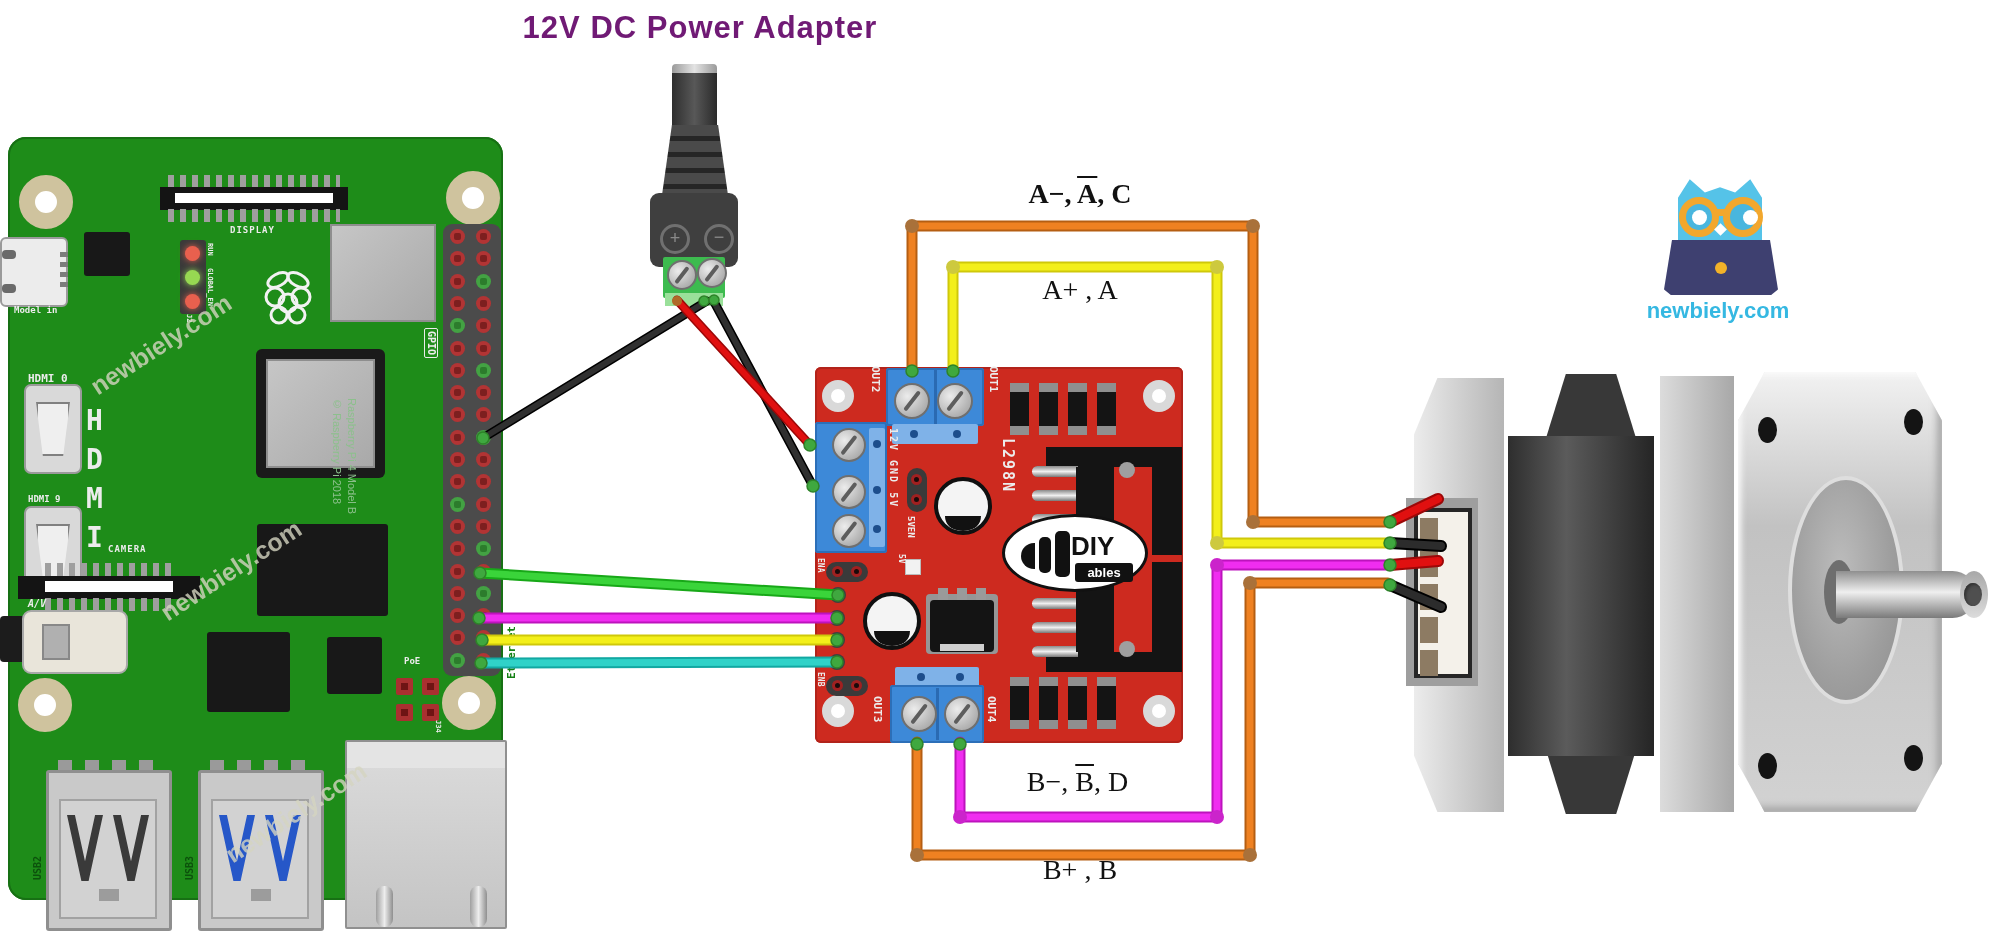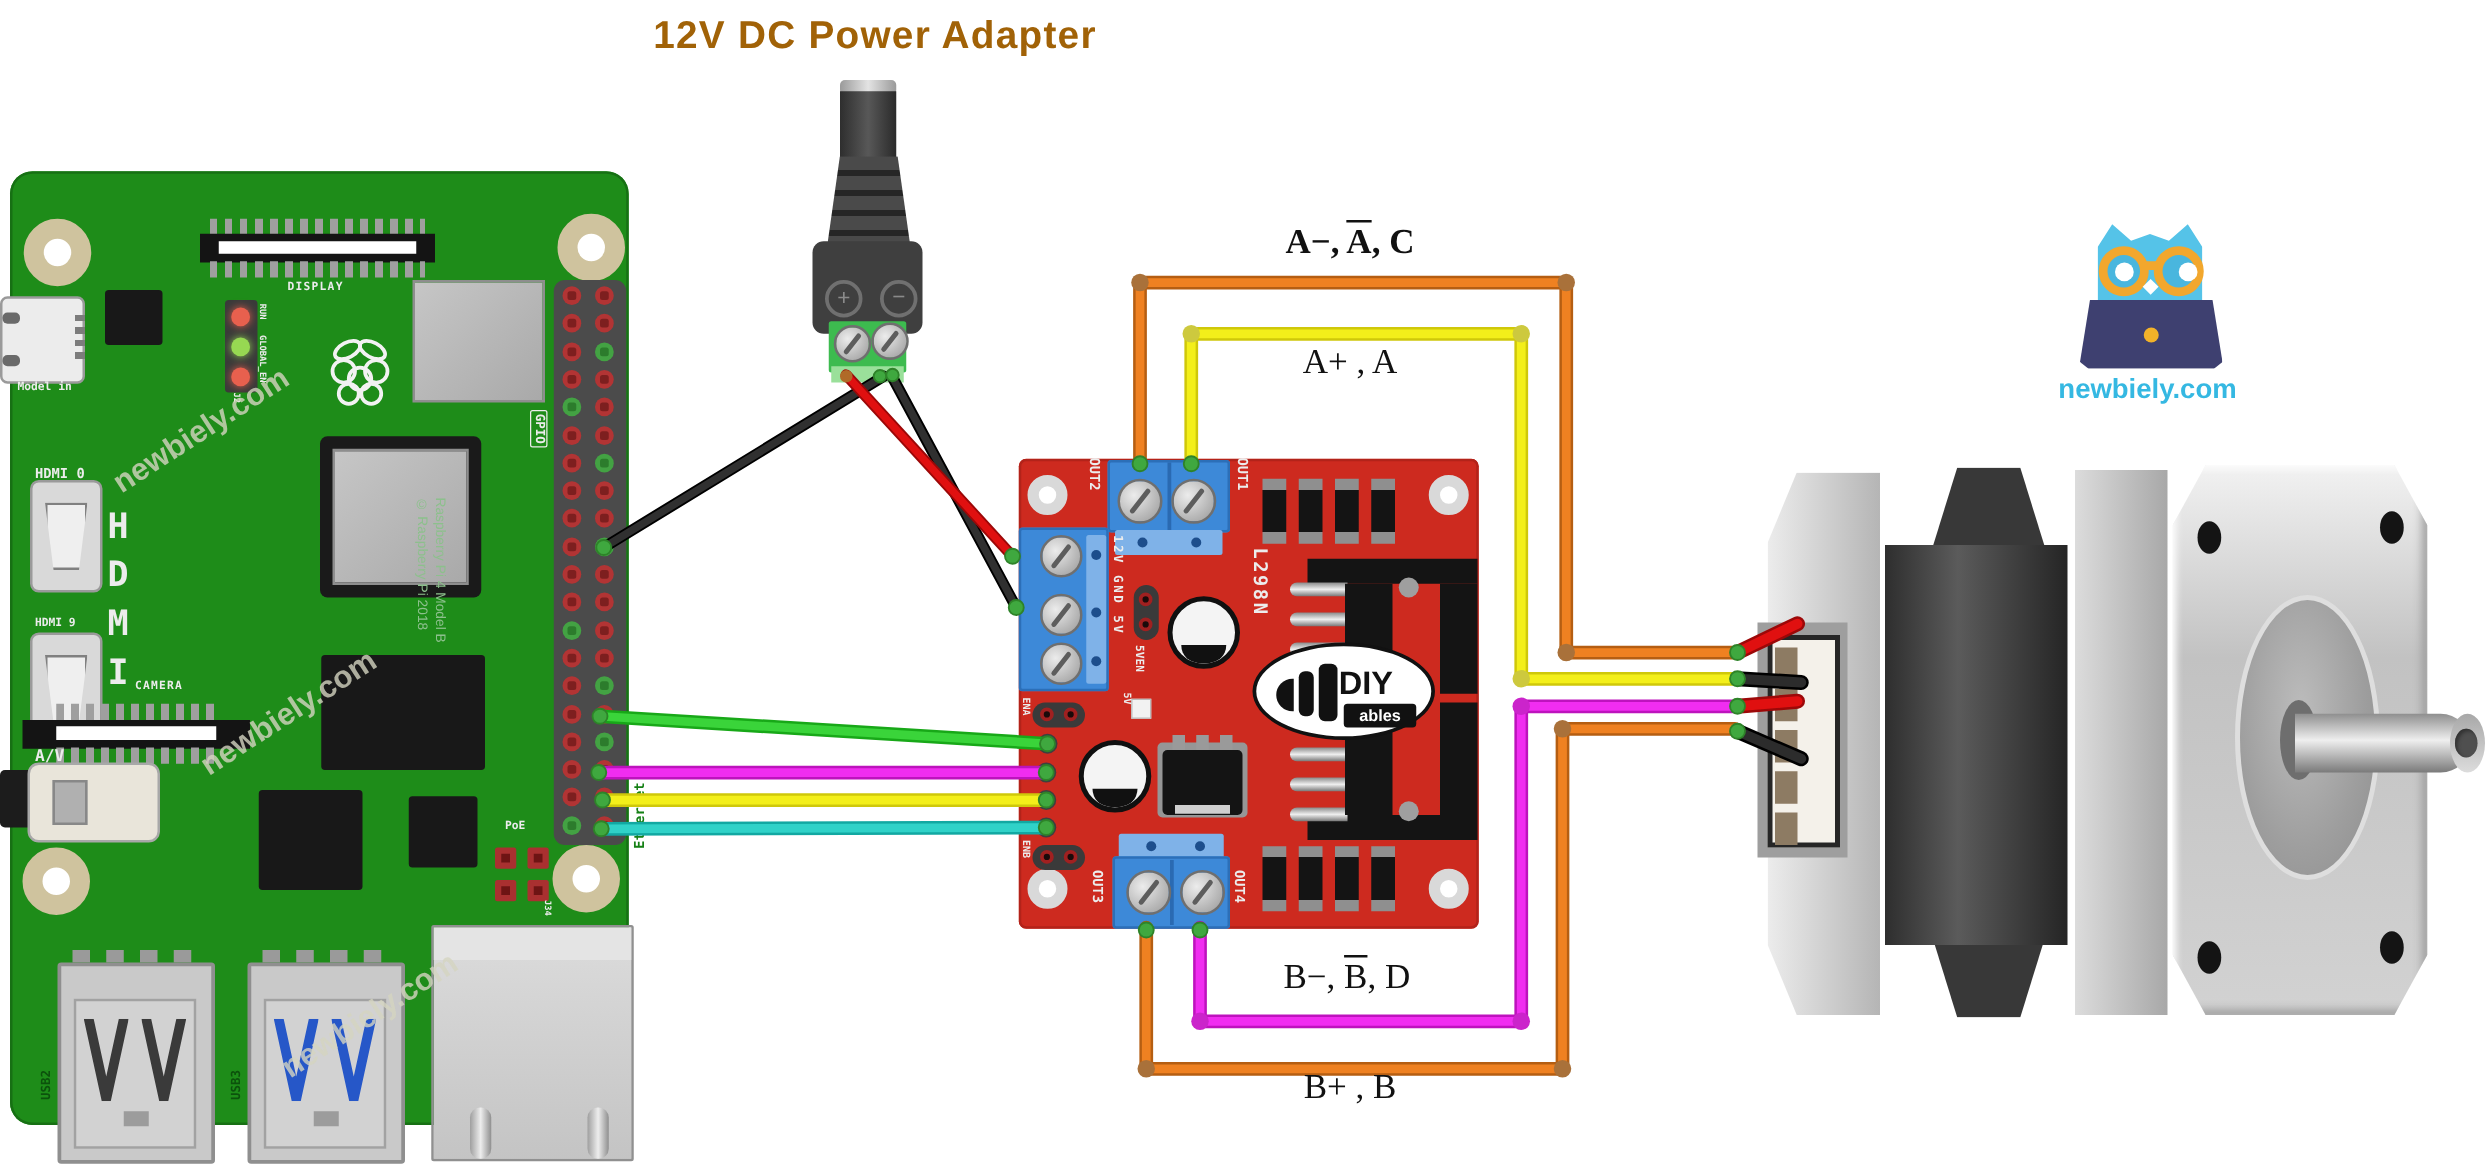--- a/index.html
+++ b/index.html
@@ -1,21 +1,21 @@
 <!DOCTYPE html>
 <html><head>
 <meta charset="utf-8">
 <style>
   html,body{margin:0;padding:0;background:#ffffff;}
   #canvas{position:relative;width:1991px;height:933px;background:#fff;overflow:hidden;
           font-family:"Liberation Sans",sans-serif;}
   .abs{position:absolute;}
   .grp{position:absolute;inset:0;pointer-events:none;}
   .title{position:absolute;left:470px;top:10px;width:460px;text-align:center;
-         font-size:31px;font-weight:bold;letter-spacing:1px;color:#a16207;z-index:45;}
+         font-size:31px;font-weight:bold;letter-spacing:1px;color:#701a75;z-index:45;}
   
   .silk{position:absolute;color:#ececec;font-family:"DejaVu Sans Mono",monospace;
         font-weight:bold;line-height:1;}
   .vrl{writing-mode:vertical-rl;}
   .up{writing-mode:vertical-rl;text-orientation:upright;}
   .rot180{transform:rotate(180deg);}
   
   .piboard{position:absolute;left:8px;top:137px;width:495px;height:763px;
            background:#1E8C19;border-radius:18px;box-shadow:inset 0 0 0 2px #177014;}
   .hole{position:absolute;width:22px;height:22px;border-radius:50%;
@@ -143,21 +143,21 @@
     <div class="silk" style="left:28px;top:495px;font-size:9px;">HDMI 9</div>
     <div class="abs" style="left:24px;top:506px;width:54px;height:86px;background:#d9d9d9;border:2px solid #9a9a9a;border-radius:7px;"></div>
     <div class="abs" style="left:36px;top:524px;width:30px;height:50px;background:#efefef;border:2px solid #808080;clip-path:polygon(0 0,100% 0,80% 100%,20% 100%);"></div>
 
     <div class="silk" style="left:108px;top:545px;font-size:9px;letter-spacing:1px;">CAMERA</div>
     <div class="comb" style="left:45px;top:563px;width:130px;"></div>
     <div class="abs" style="left:18px;top:576px;width:182px;height:23px;background:#141414;"></div>
     <div class="abs" style="left:45px;top:581px;width:128px;height:11px;background:#fff;"></div>
     <div class="comb" style="left:45px;top:598px;width:130px;"></div>
 
-    <div class="silk" style="left:28px;top:599px;font-size:13px;">A/V</div>
+    <div class="silk" style="left:28px;top:599px;font-size:10px;font-style:italic;">A/V</div>
     <div class="abs" style="left:0;top:616px;width:26px;height:46px;background:#1c1c1c;border-radius:4px;"></div>
     <div class="abs" style="left:22px;top:610px;width:102px;height:60px;background:#e9e5da;border:2px solid #a8a8a8;border-radius:9px;"></div>
     <div class="abs" style="left:42px;top:624px;width:24px;height:32px;background:#b0b0b0;border:2px solid #888;"></div>
 
     <div class="chip" style="left:257px;top:524px;width:131px;height:92px;"></div>
     <div class="chip" style="left:207px;top:632px;width:83px;height:80px;"></div>
     <div class="chip" style="left:327px;top:637px;width:55px;height:57px;"></div>
 
     <div class="abs vrl" style="left:330px;top:398px;height:205px;font-size:11px;color:#8cc08c;font-family:'Liberation Sans',sans-serif;line-height:1.3;">
       <span>Raspberry Pi 4 Model B</span><br>

